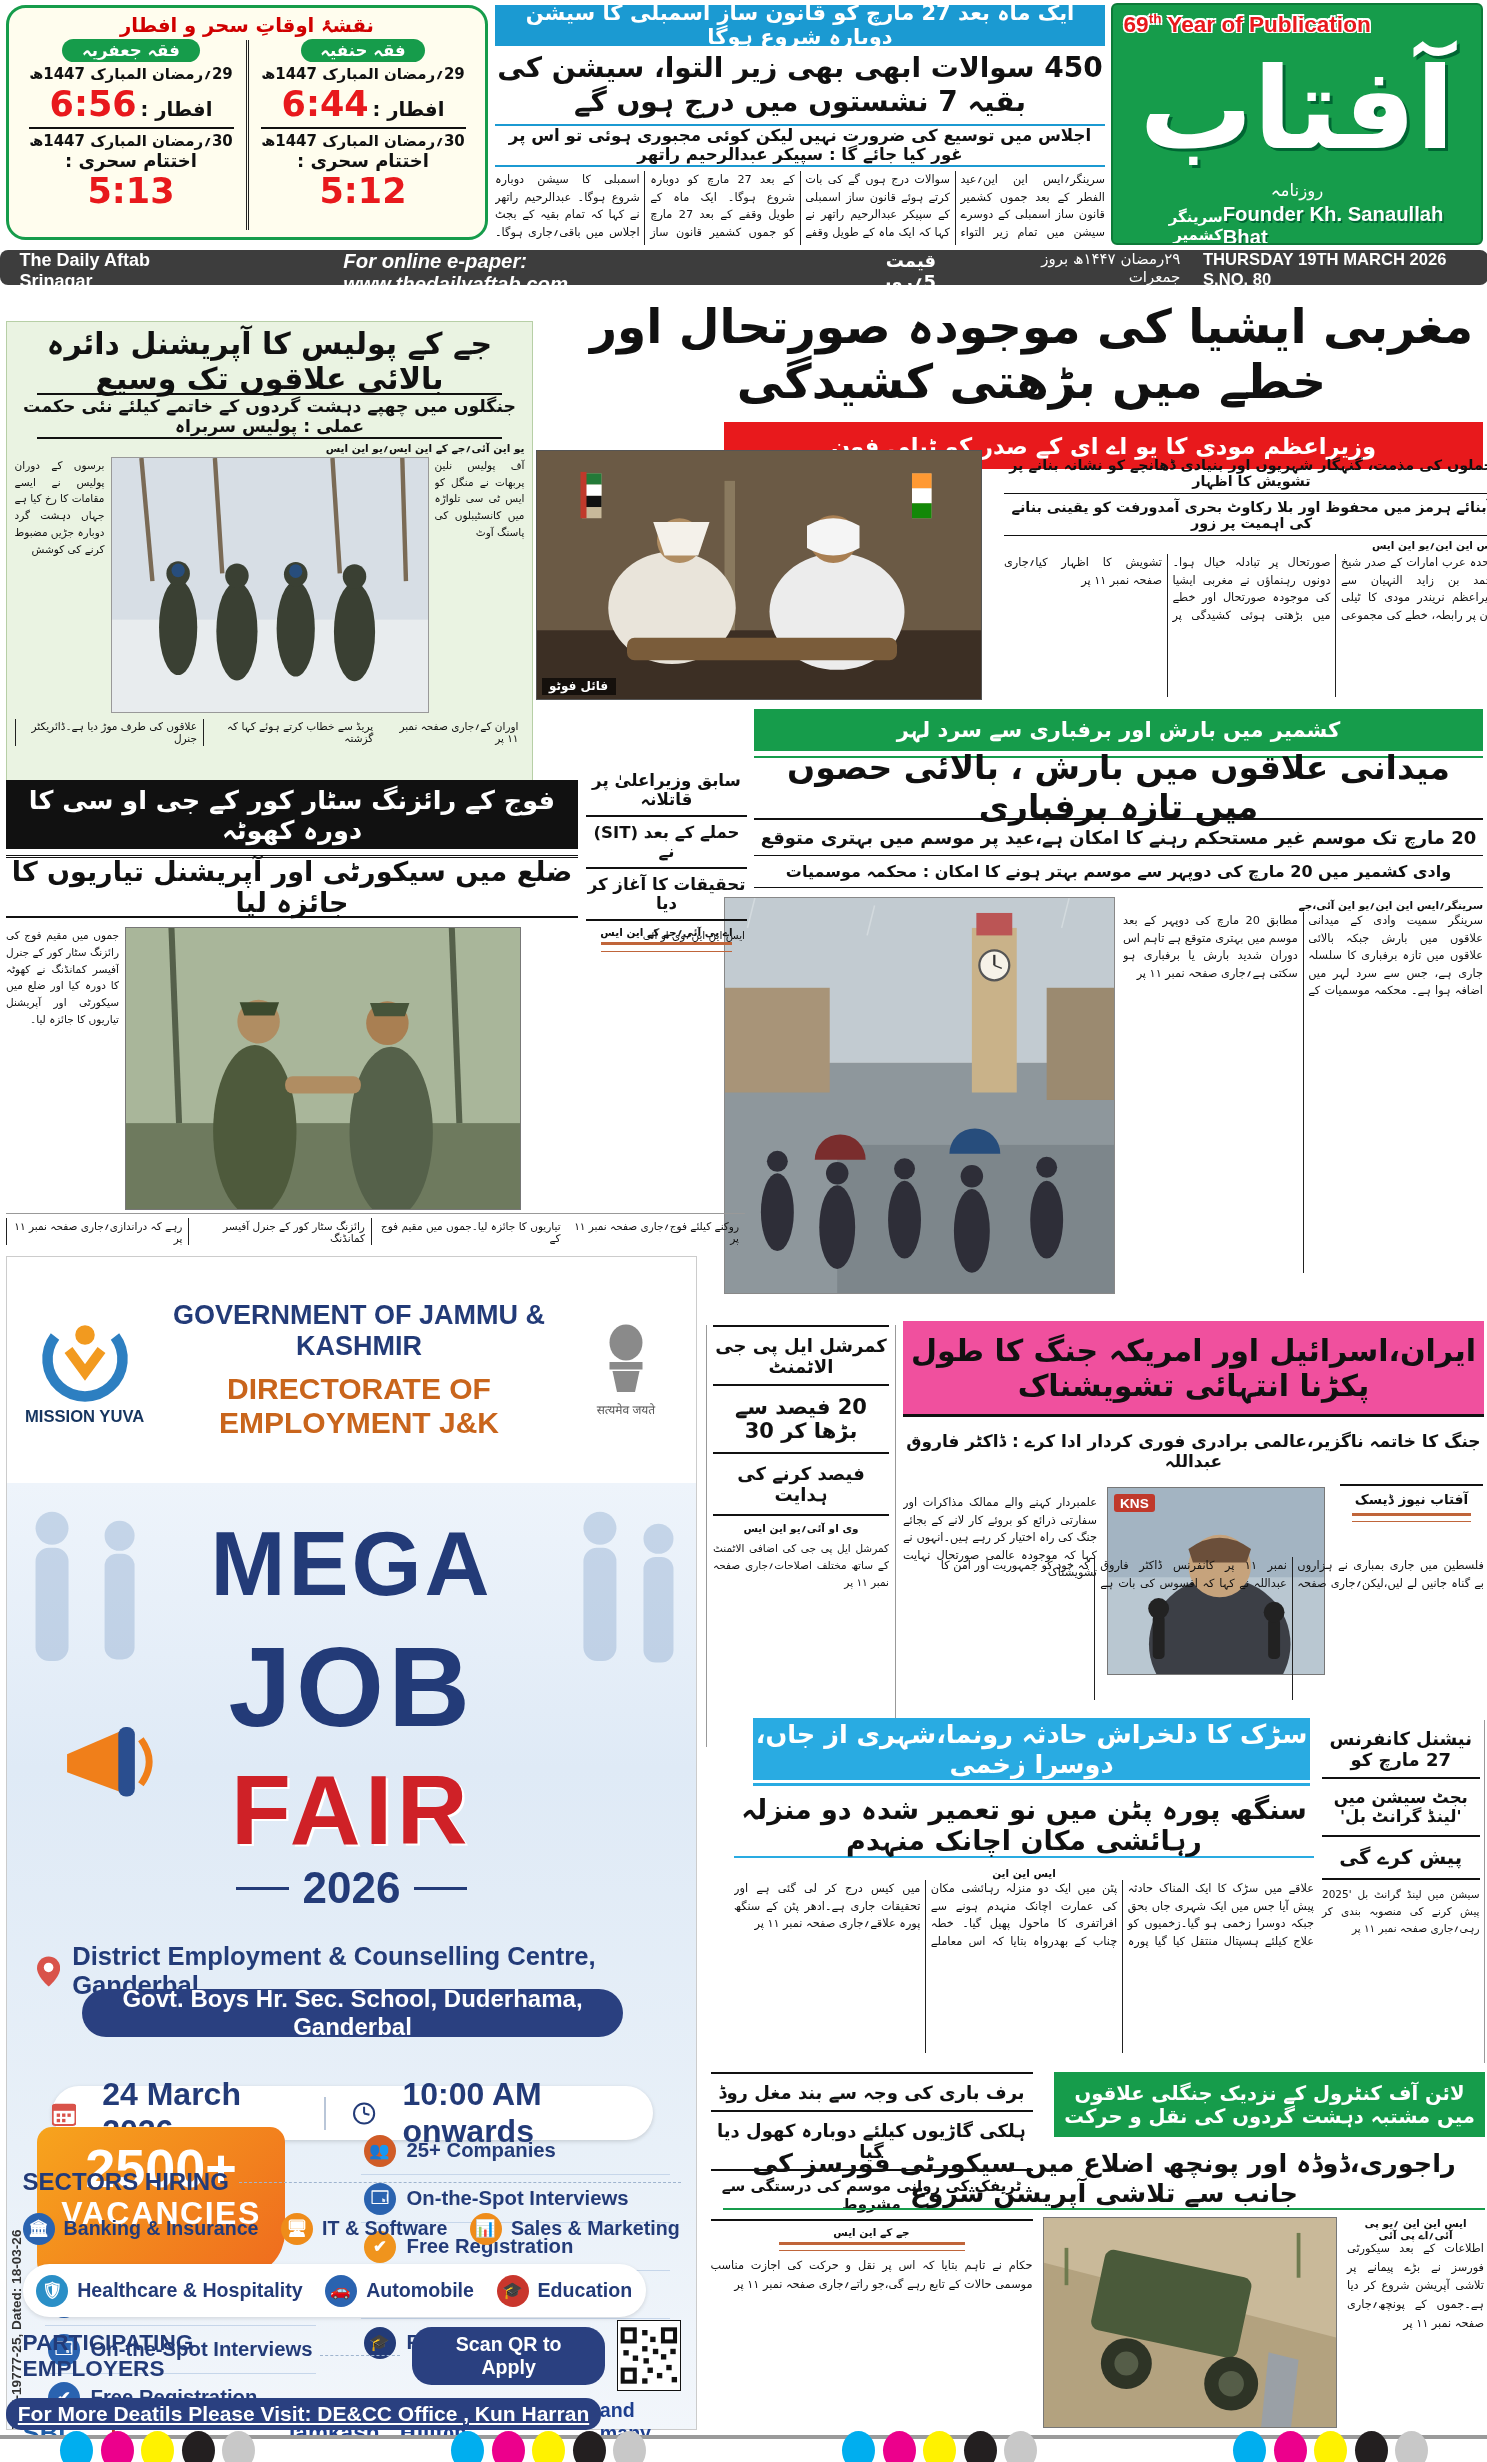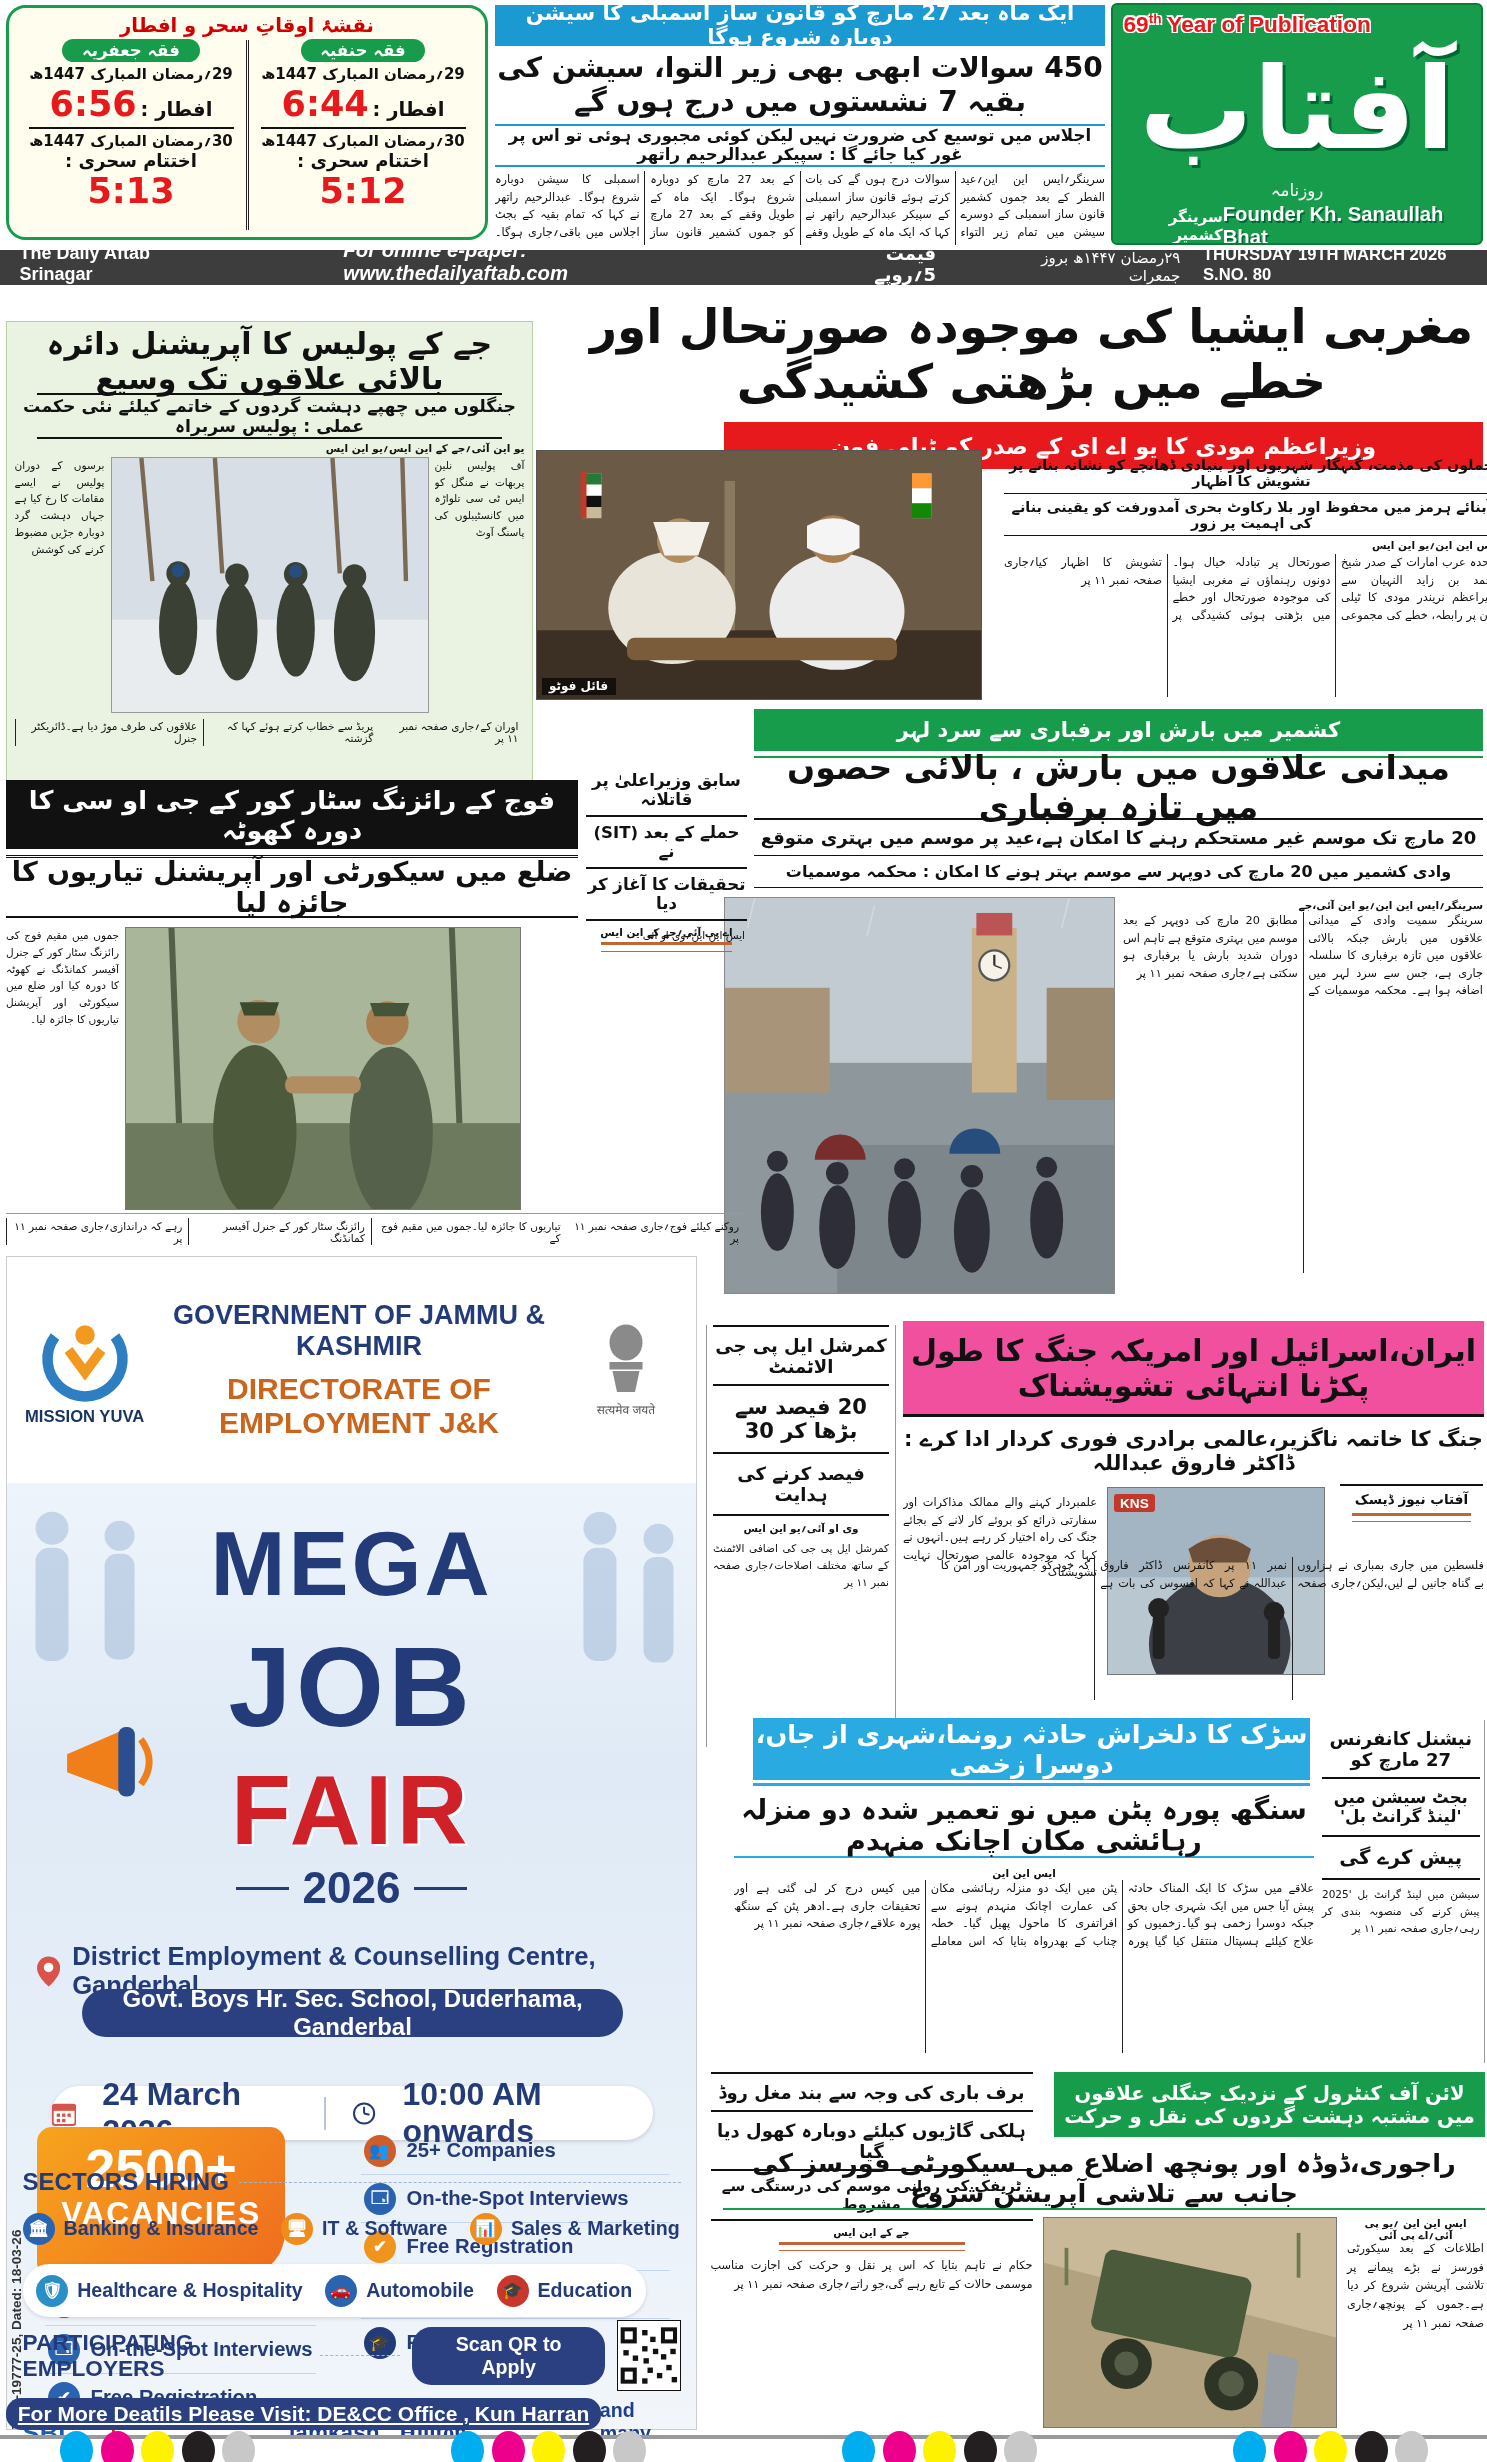--- a/index.html
+++ b/index.html
@@ -86,21 +86,21 @@
       <span>69</span><sup style="font-size:13.6px;">th</sup><span> Year of Publication</span>
     </div>
     <div class="u ctr" style="color:#fff;font-weight:bold;font-size:113px;height:143px;text-shadow:3px 3px 0 #063;line-height:1;">آفتاب</div>
     <div class="u ctr" style="color:#fff;font-size:16.6px;height:19.6px;">روزنامہ</div>
     <div style="display:flex;align-items:center;justify-content:space-between;padding:3px 10.5px;">
       <span class="u" style="color:#fff;font-size:15px;font-weight:bold;">سرینگر کشمیر</span>
       <span style="color:#fff;font-weight:bold;font-size:20.3px;text-shadow:1.5px 1.5px 0 #063;">Founder Kh. Sanaullah Bhat</span>
     </div>
   </div>
 
-  <div class="abs" style="left:0;top:250px;width:1488px;height:35px;background:#3d3d3d;color:#fff;display:flex;align-items:flex-end;">
+  <div class="abs" style="left:0;top:250px;width:1488px;height:35px;background:#3d3d3d;color:#fff;display:flex;align-items:flex-start;border-radius:8px;">
     <span style="font-weight:bold;font-size:18px;margin-left:19.6px;">The Daily Aftab Srinagar</span>
     <span style="font-weight:bold;font-style:italic;font-size:20.3px;margin-left:136px;">For online e-paper: www.thedailyaftab.com</span>
     <span class="u" style="font-weight:bold;font-size:18px;margin-left:113px;">قیمت 5؍روپے</span>
     <span class="u" style="font-size:15px;margin-left:68px;">۲۹رمضان ۱۴۴۷ھ بروز جمعرات</span>
     <span style="font-weight:bold;font-size:16.6px;margin-left:22.6px;">THURSDAY 19TH MARCH 2026 S.NO. 80</span>
   </div>
 
   <div class="abs" style="left:6px;top:289px;width:527px;height:470px;background:#eaf3e2;border:0.8px solid #b7cfa6;padding:6px 7.5px;margin-top:32px;">
     <div class="u ctr b" style="font-size:30px;height:65px;">جے کے پولیس کا آپریشنل دائرہ بالائی علاقوں تک وسیع</div>
     <div class="rule" style="margin:0 22.6px;"></div>
@@ -480,21 +480,21 @@
 
   <div class="abs u" style="left:706px;top:1325px;width:190px;height:422px;text-align:center;border-left:0.8px solid #999;border-right:0.8px solid #999;padding:0 6px;">
     <div class="b" style="font-size:18px;border-top:2.3px solid #111;border-bottom:2.3px solid #111;padding:7.5px 0;">کمرشل ایل پی جی الاٹمنٹ</div>
     <div class="b" style="font-size:21px;border-bottom:2.3px solid #111;padding:9px 0;">20 فیصد سے بڑھا کر 30</div>
     <div class="b" style="font-size:18px;border-bottom:2.3px solid #111;padding:9px 0;">فیصد کرنے کی ہدایت</div>
     <div class="srcline b" style="padding:6px 0;">وی او آئی؍یو این ایس</div>
     <div style="font-size:10.5px;line-height:1.6;text-align:justify;">کمرشل ایل پی جی کی اضافی الاٹمنٹ کے ساتھ مختلف اصلاحات؍جاری صفحہ نمبر ۱۱ پر</div>
   </div>
 
   <div class="u ctr abs" style="left:903px;top:1321px;width:581px;height:96px;background:#f0509e;color:#111;font-weight:bold;font-size:30px;border-bottom:3px solid #111;">ایران،اسرائیل اور امریکہ جنگ کا طول پکڑنا انتہائی تشویشناک</div>
-  <div class="u ctr b abs" style="left:903px;top:1424px;width:581px;height:54px;font-size:21px;">جنگ کا خاتمہ ناگزیر،عالمی برادری فوری کردار ادا کرے : ڈاکٹر فاروق عبداللہ</div>
+  <div class="u ctr b abs" style="left:903px;top:1424px;width:581px;height:54px;font-size:17px;">جنگ کا خاتمہ ناگزیر،عالمی برادری فوری کردار ادا کرے : ڈاکٹر فاروق عبداللہ</div>
   <div class="abs u" style="left:1340px;top:1484px;width:143px;text-align:center;">
     <div class="b" style="font-size:13.6px;border-top:2.3px solid #111;padding-top:4.5px;">آفتاب نیوز ڈیسک</div>
     <div style="border-top:3px solid #c0653a;border-bottom:1.5px solid #c0653a;height:5.3px;margin:6px 12px 0;"></div>
   </div>
   <div class="abs" style="left:1107px;top:1487px;width:218px;height:188px;overflow:hidden;border:0.8px solid #777;">
     <svg width="100%" height="100%" viewBox="0 0 290 250" preserveAspectRatio="none">
       <rect width="290" height="250" fill="#b9c7d1"></rect>
       <rect x="0" y="0" width="290" height="120" fill="#a3b4c2"></rect>
       <ellipse cx="150" cy="210" rx="95" ry="90" fill="#3c3f46"></ellipse>
       <circle cx="150" cy="105" r="42" fill="#c6a37c"></circle>

